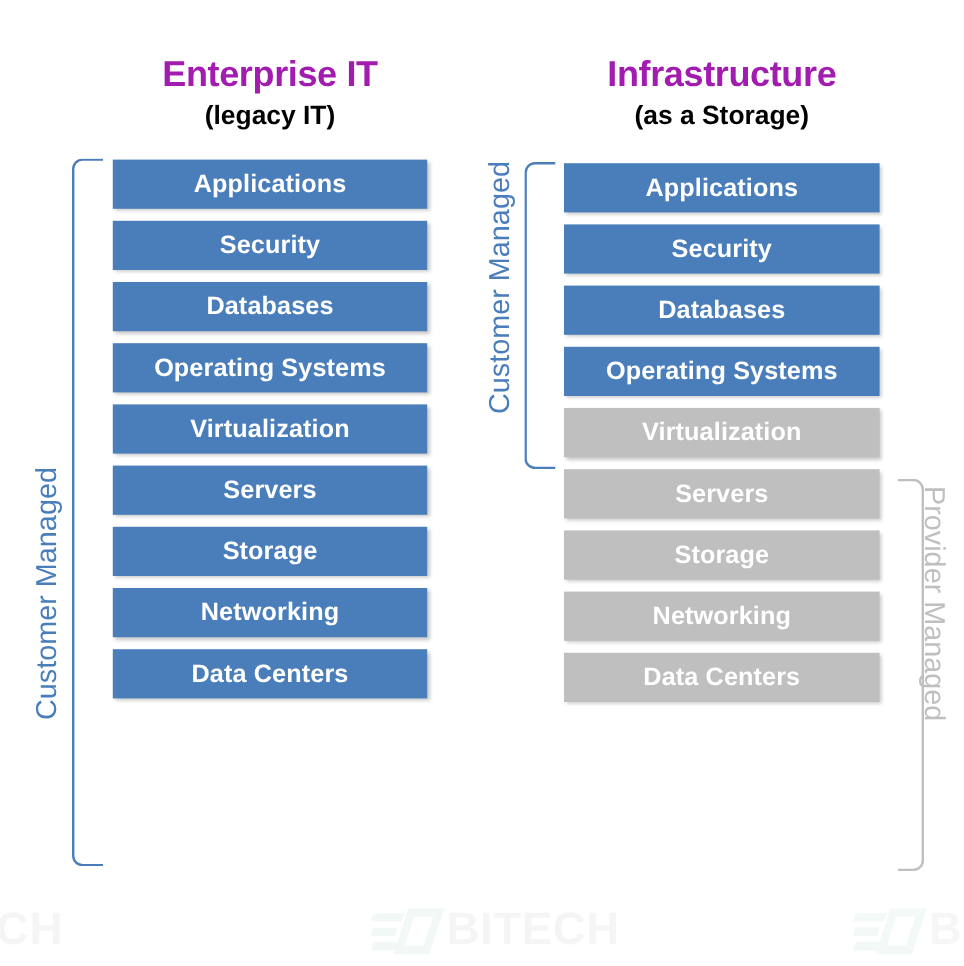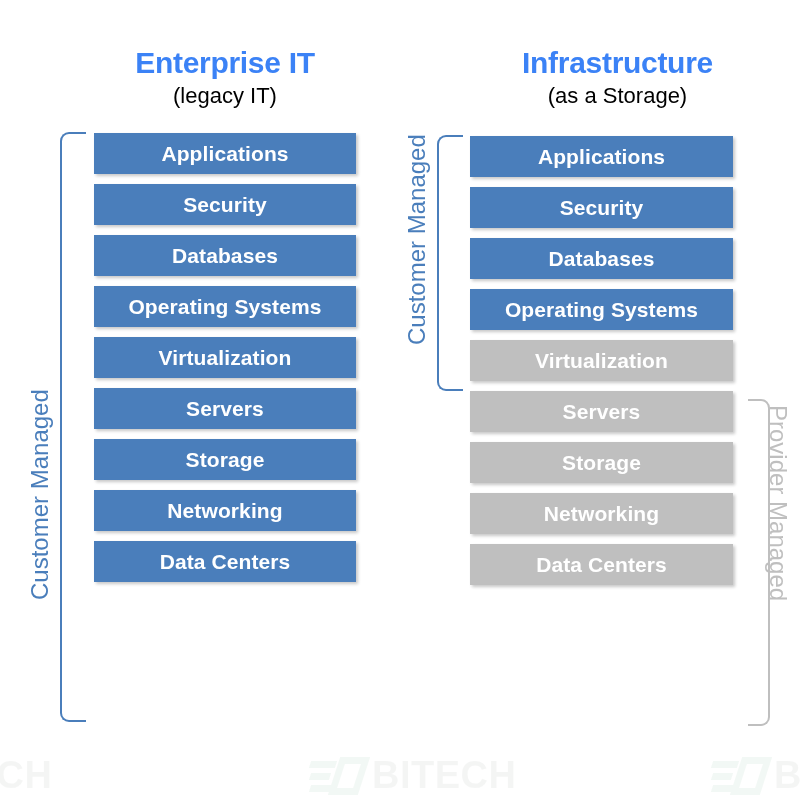--- a/index.html
+++ b/index.html
@@ -25,34 +25,34 @@
 
   
   .col-head {
     position: absolute;
     text-align: center;
     line-height: 1;
   }
   .col-title {
     font-size: 30px;
     font-weight: bold;
-    color: #3b82f6;
+    color: #a21caf;
     letter-spacing: -0.3px;
     white-space: nowrap;
   }
   .col-sub {
     font-size: 22px;
-    font-weight: normal;
+    font-weight: bold;
     color: #000000;
     margin-top: 7px;
     white-space: nowrap;
   }
 
   #head-left  { left: 94px;  top: 48px; width: 262px; }
-  #head-right { left: 486px; top: 48px; width: 263px; }
+  #head-right { left: 470px; top: 48px; width: 263px; }
 
   
   .stack {
     position: absolute;
   }
   #stack-left  { left: 94px;  top: 133px; width: 262px; }
   #stack-right { left: 470px; top: 136px; width: 263px; }
 
   .layer-box {
     height: 41px;

